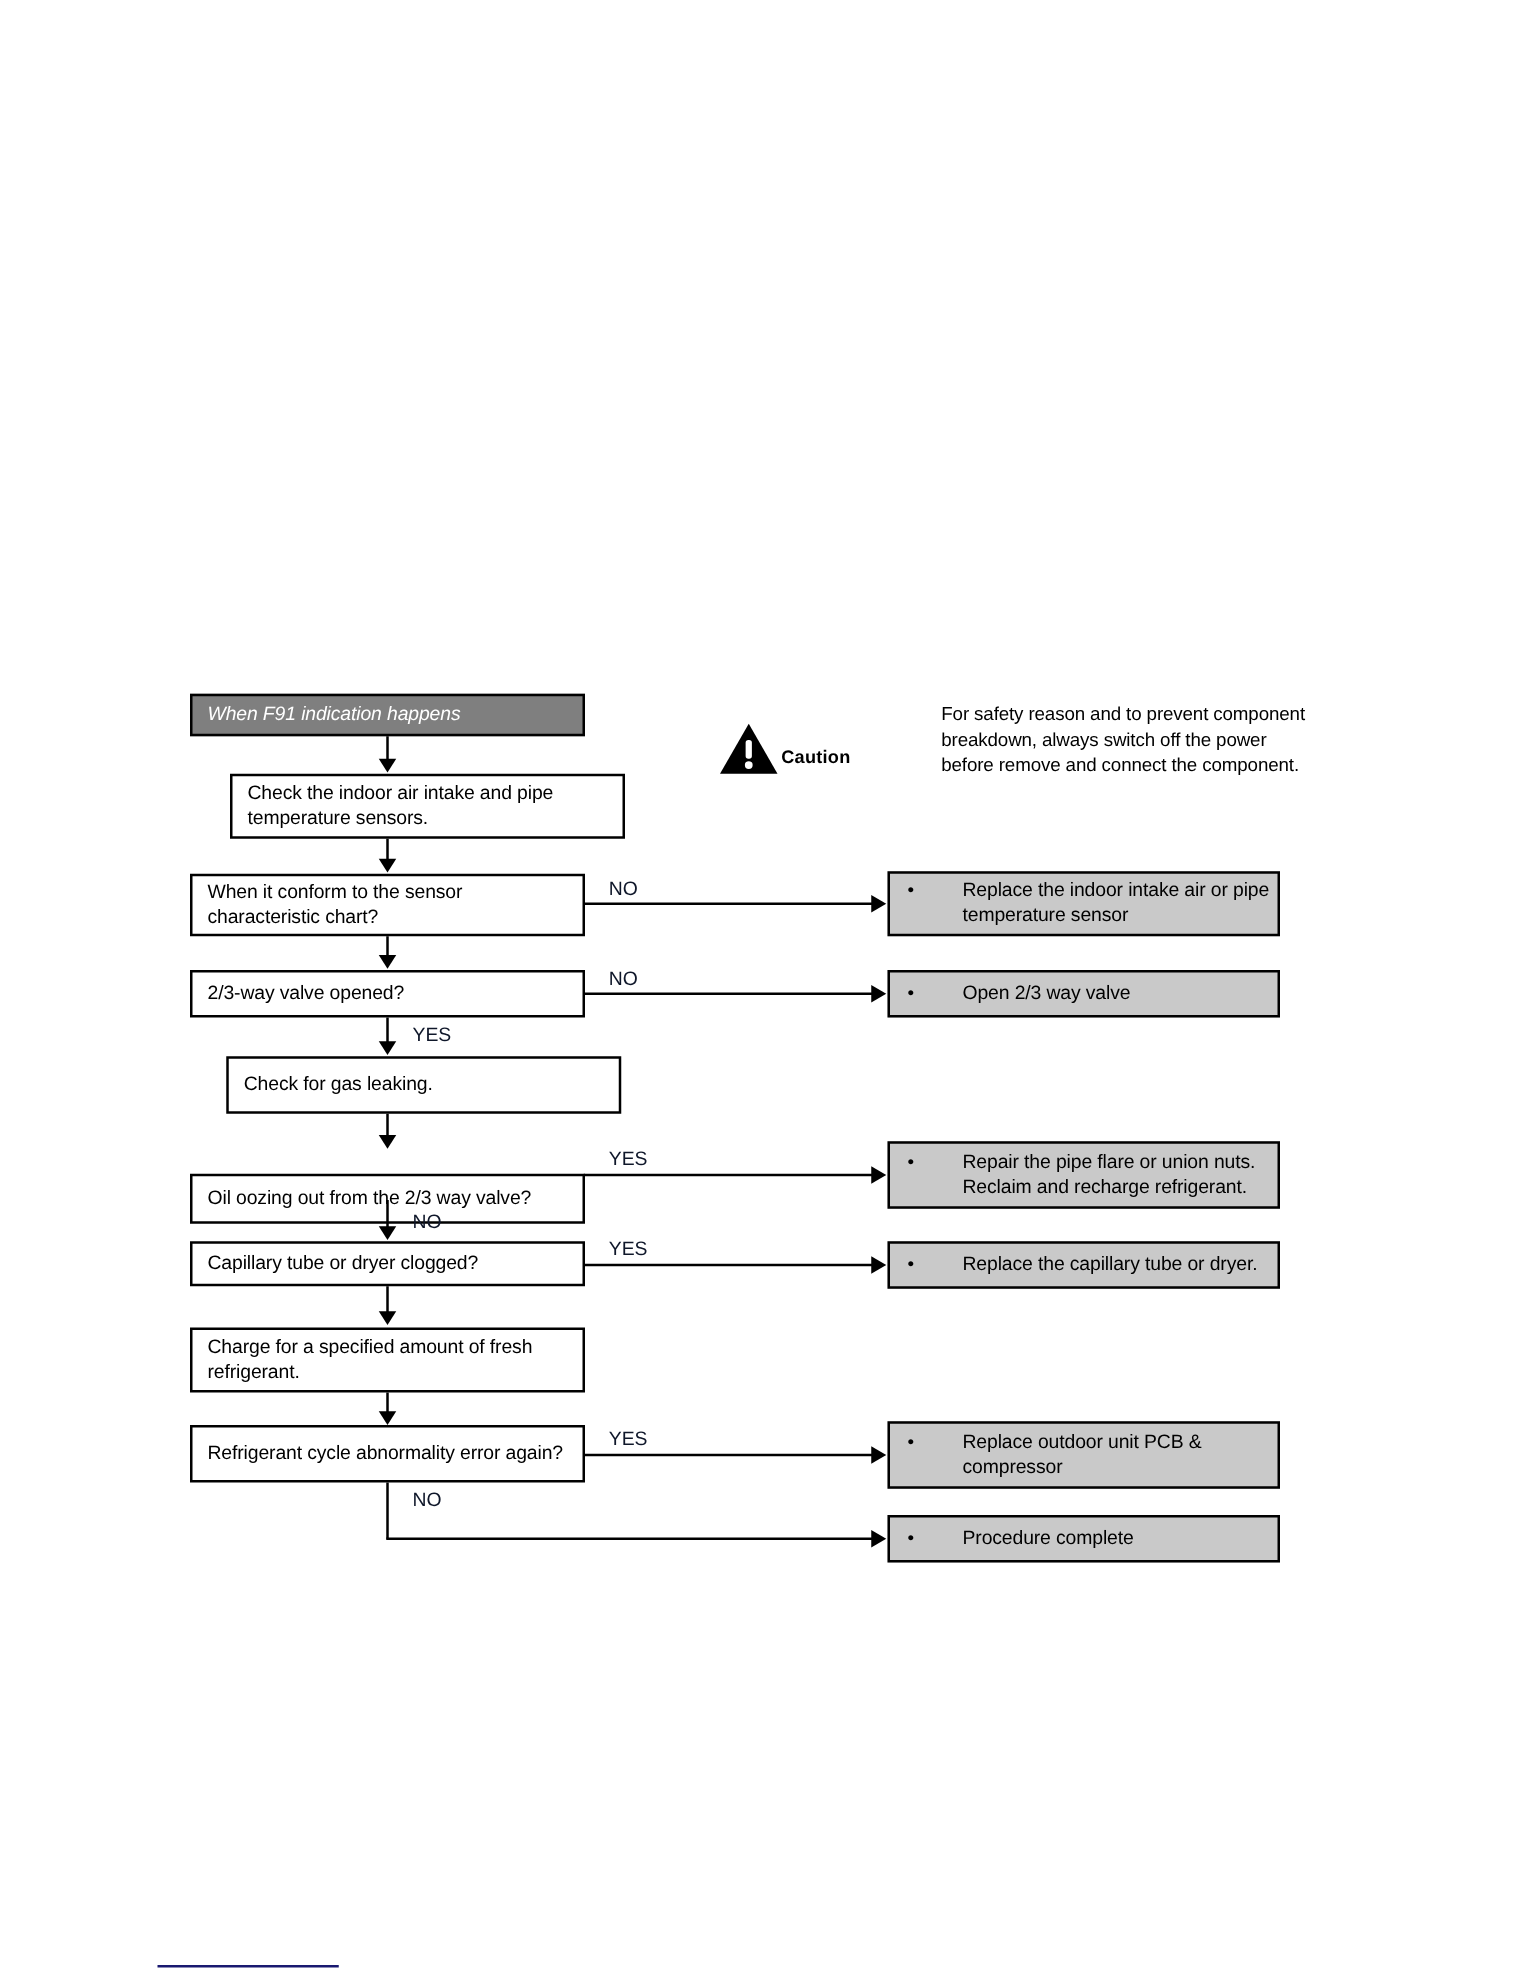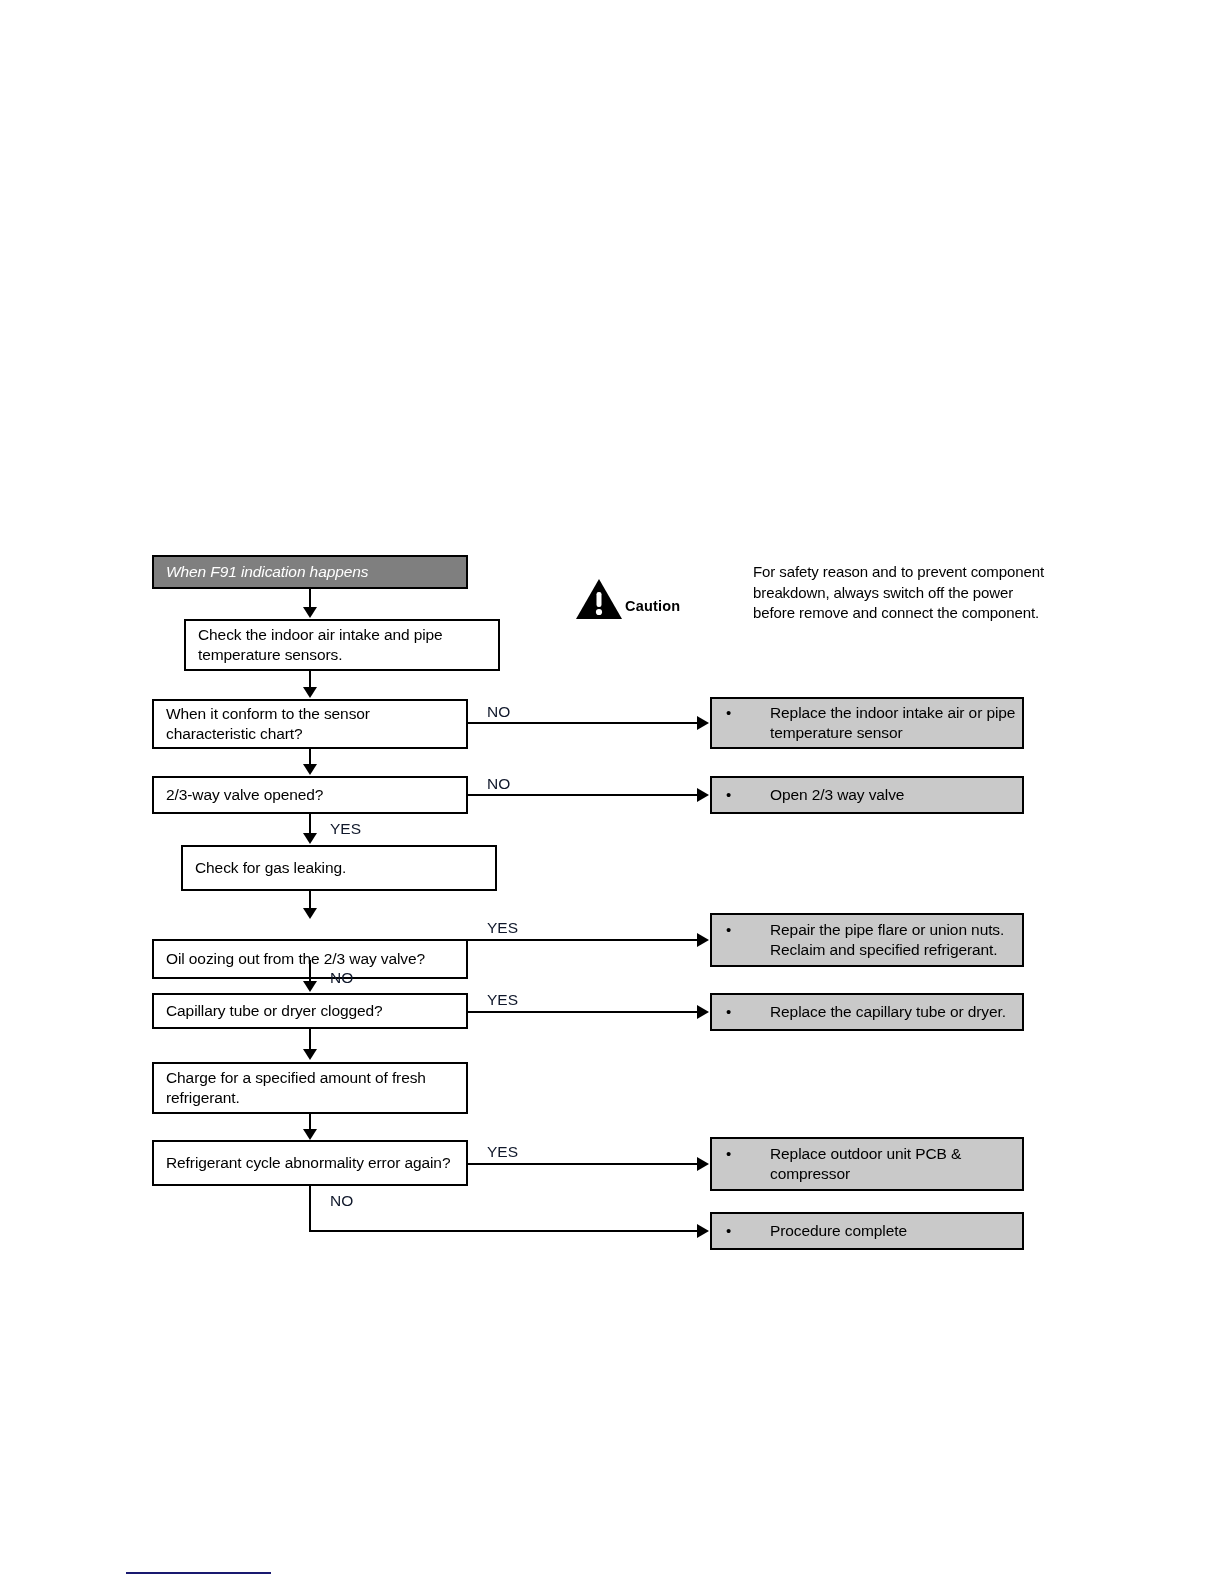--- a/index.html
+++ b/index.html
@@ -217,21 +217,21 @@
     <div class="row">
       <span class="bullet">•</span>
       <span class="txt">Open 2/3 way valve</span>
     </div>
   </div>
 
   <div class="box action" style="left:710px; top:913px; width:314px; height:54px;">
     <div class="row">
       <span class="bullet">•</span>
       <span class="txt">Repair the pipe flare or union nuts.
-Reclaim and specified refrigerant.</span>
+Reclaim and recharge refrigerant.</span>
     </div>
   </div>
 
   <div class="box action" style="left:710px; top:993px; width:314px; height:38px;">
     <div class="row">
       <span class="bullet">•</span>
       <span class="txt">Replace the capillary tube or dryer.</span>
     </div>
   </div>
 

